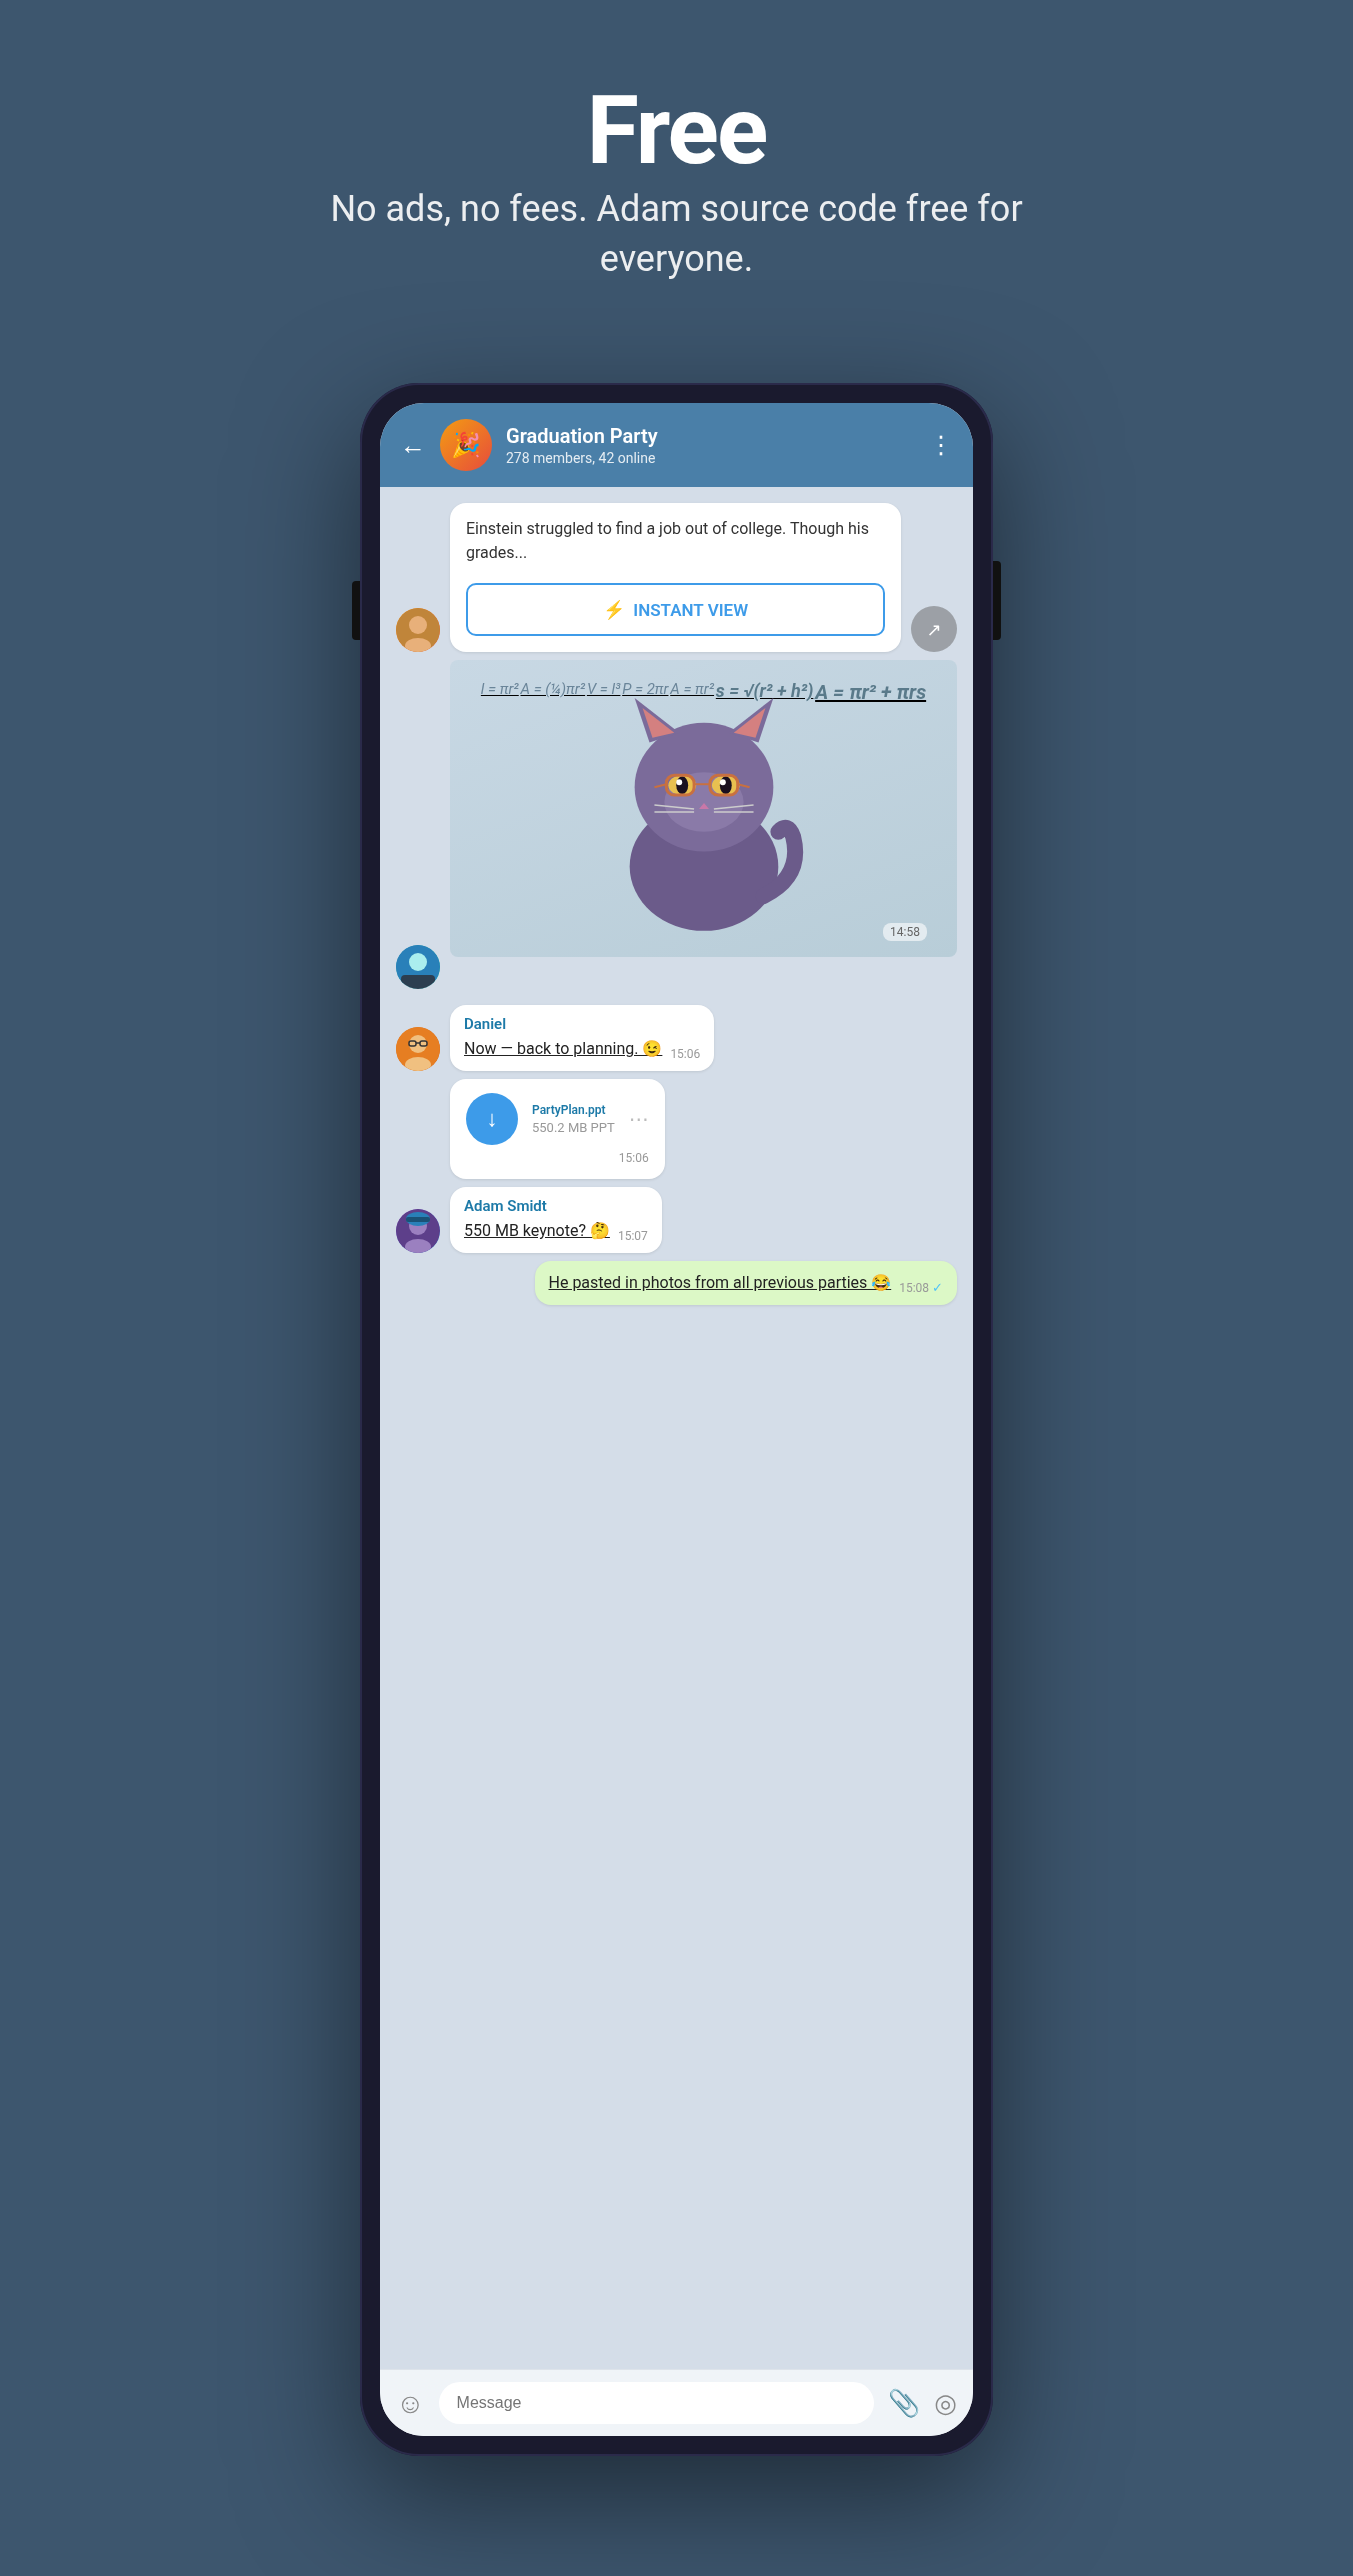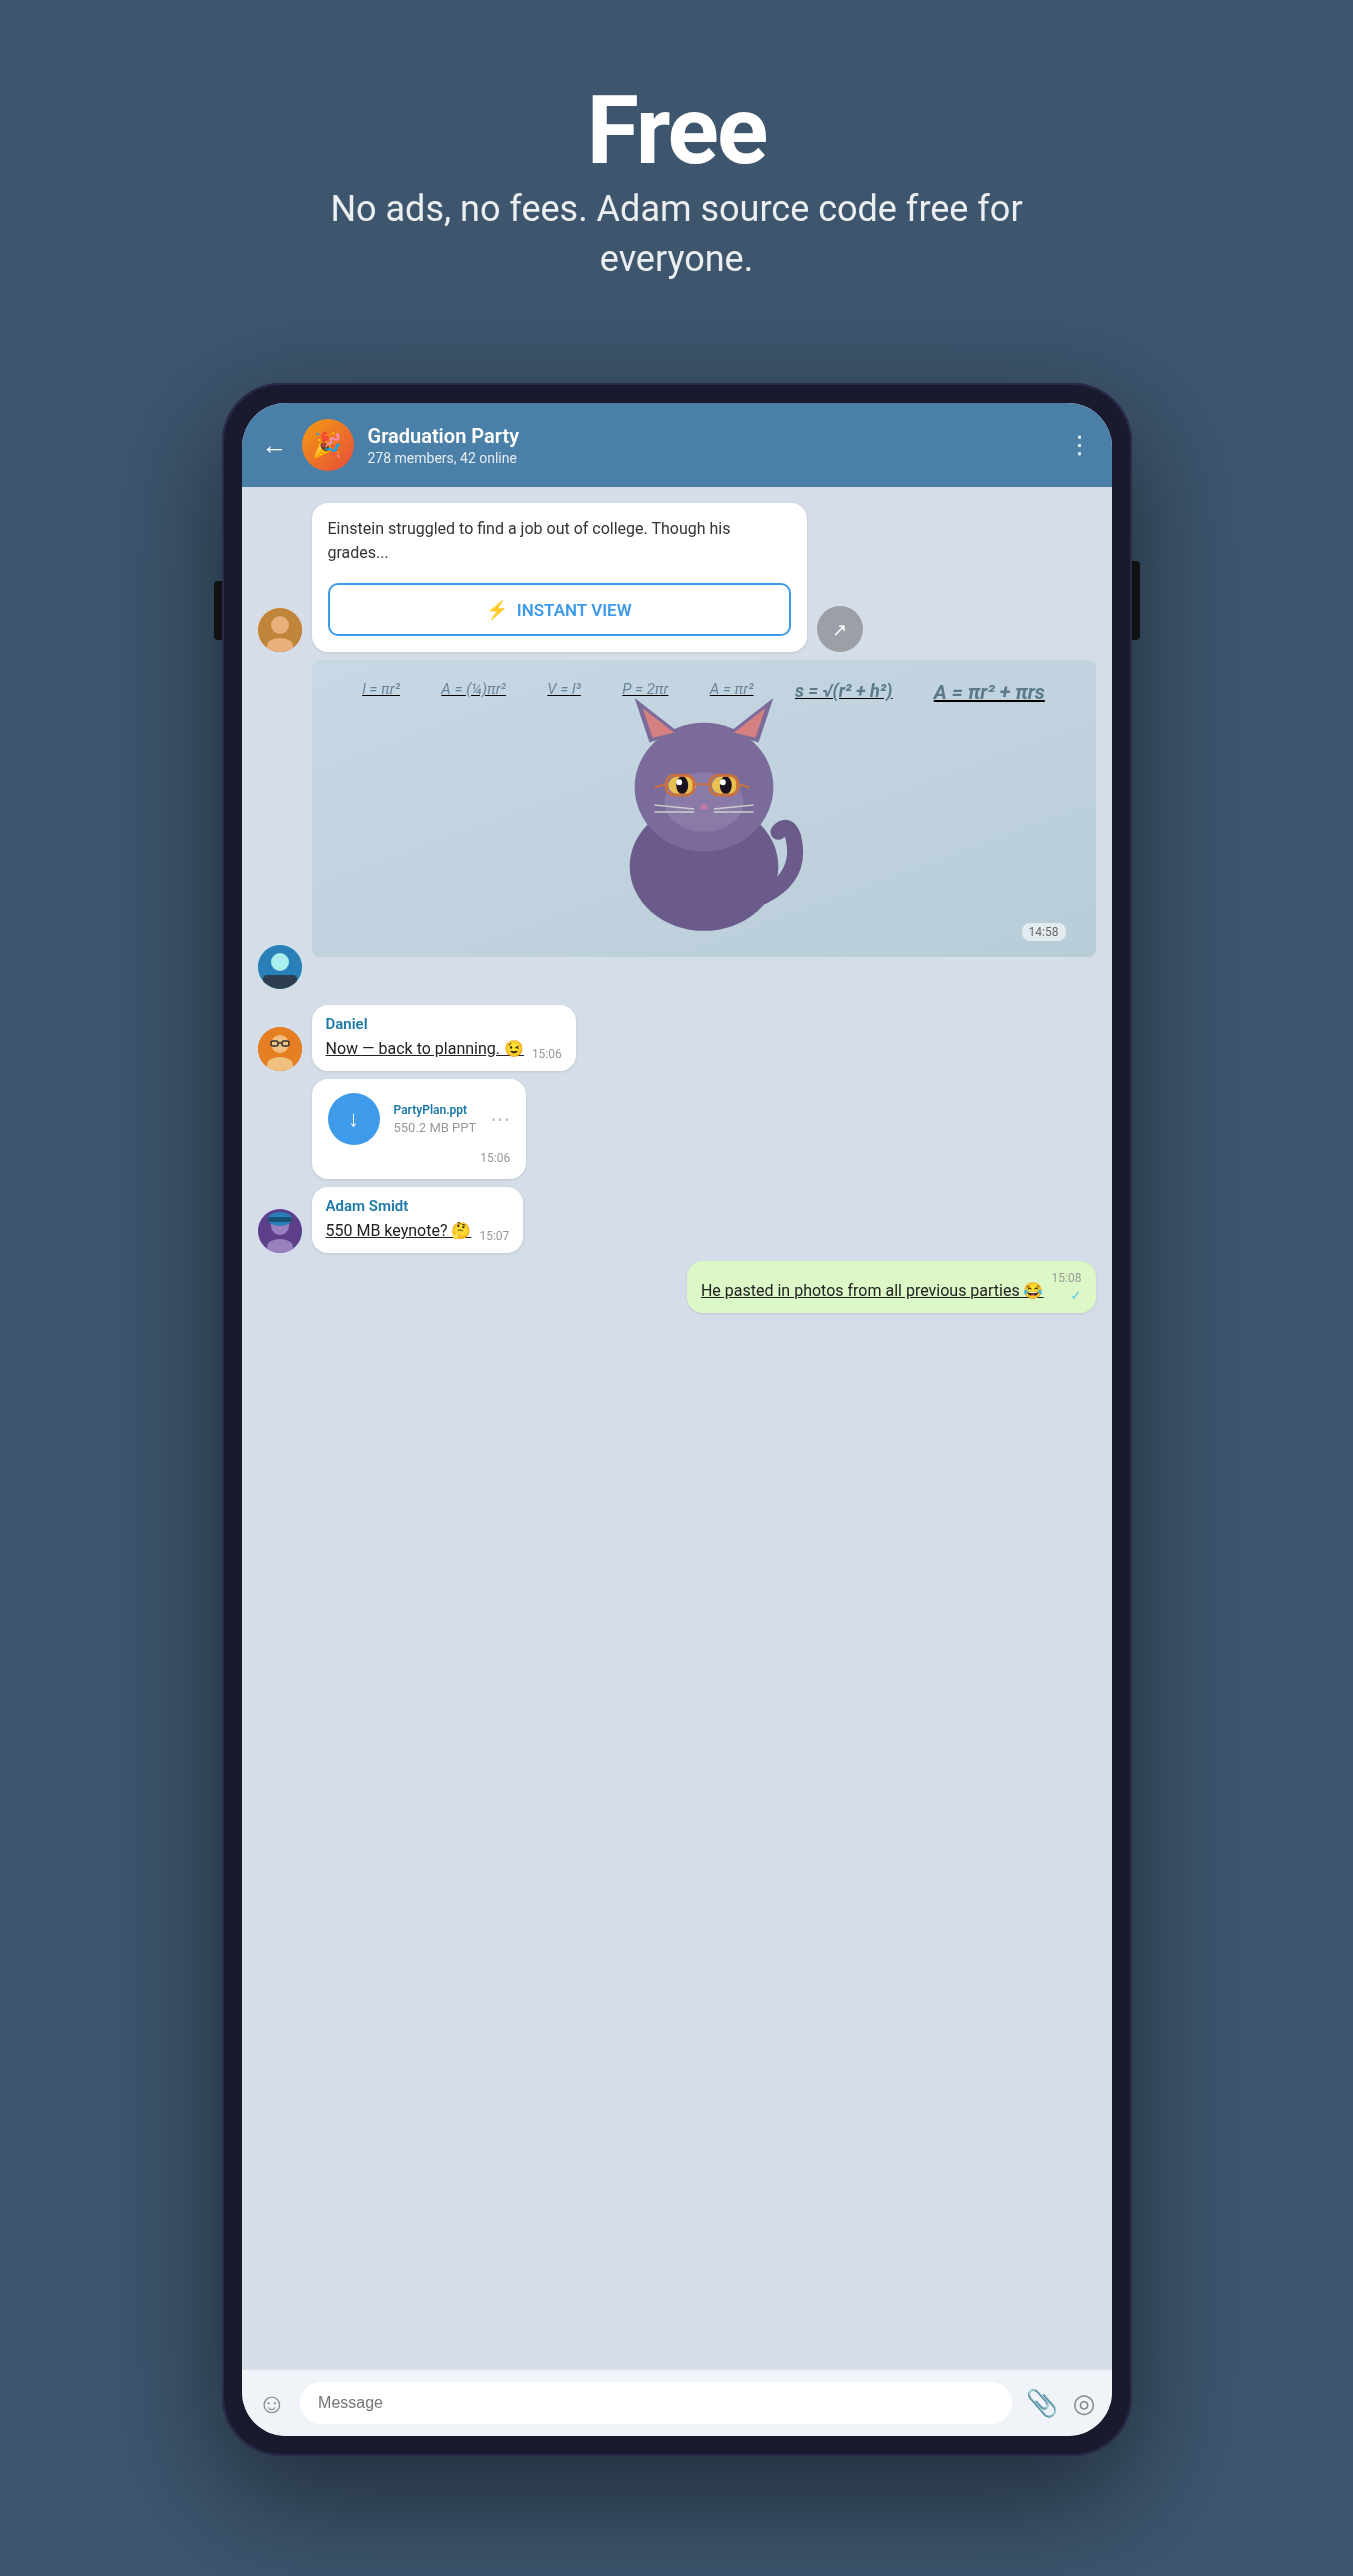--- a/index.html
+++ b/index.html
@@ -31,21 +31,21 @@
       line-height: 1.4;
       opacity: 0.9;
       max-width: 694px;
       margin: 0 auto;
     }
 
     
     .phone-wrapper {
       margin-top: 40px;
       position: relative;
-      width: 910px;
+      width: 633px;
     }
     .phone-outer {
       background: #1a1a2e;
       border-radius: 59px;
       padding: 20px;
       box-shadow: 0 40px 119px rgba(0,0,0,0.5), inset 0 0 0 2px #2a2a4a;
     }
     .phone-inner {
       background: #e8edf2;
       border-radius: 44px;
@@ -542,21 +542,21 @@
               <span class="msg-text">550 MB keynote? 🤔</span>
               <span class="msg-meta inline">15:07</span>
             </div>
           </div>
         </div>
 
         <div class="msg-row right">
           <div class="bubble green">
             <div style="display:flex; align-items:flex-end; flex-wrap:wrap;">
               <span class="msg-text" style="flex:1; min-width:198px;">He pasted in photos from all previous parties 😂</span>
-              <span style="display:inline-flex; align-items:flex-end; gap:3px; margin-left:8px;flex-direction:column;">
+              <span style="display:inline-flex; align-items:flex-end; gap:3px; margin-left:8px;">
                 <span class="msg-meta" style="margin-top:0;">15:08</span>
                 <span class="checkmark">✓</span>
               </span>
             </div>
           </div>
         </div>
 
       </div>
 
       <div class="chat-input-bar">

